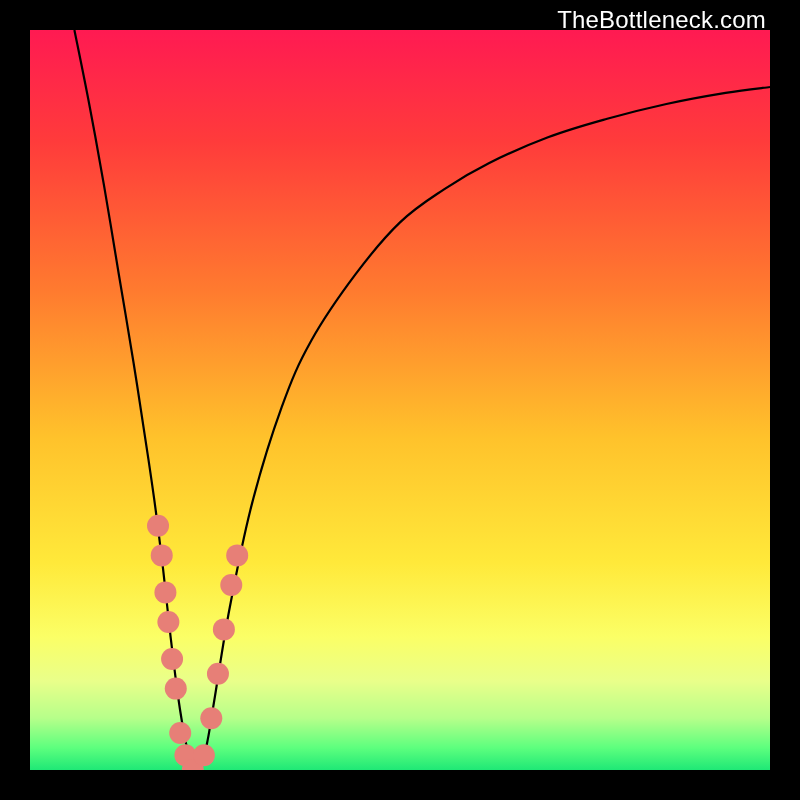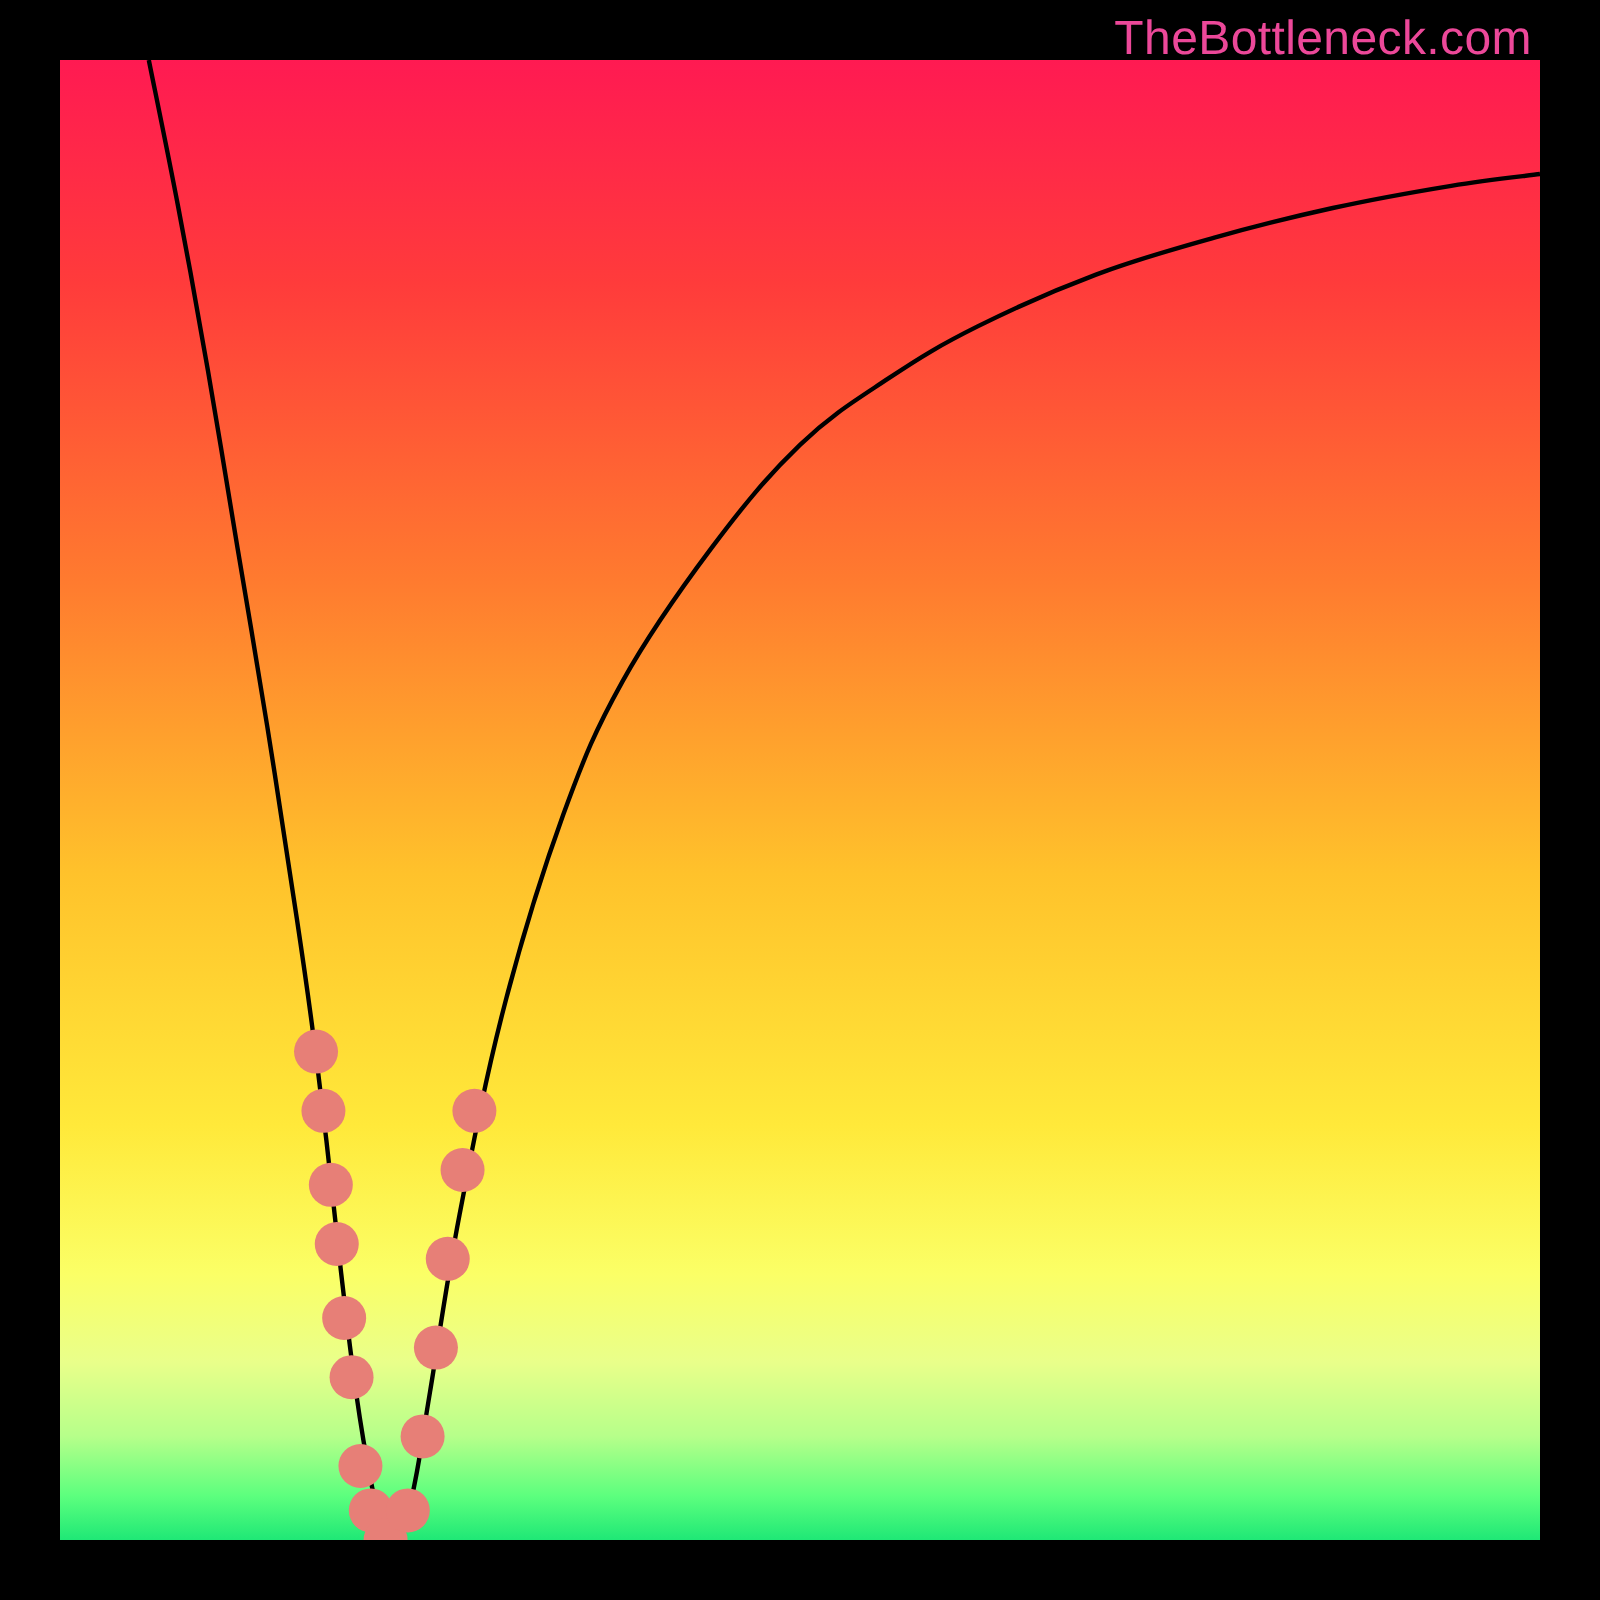--- a/index.html
+++ b/index.html
@@ -25,21 +25,21 @@
     top: 0;
     width: 740px;
     height: 740px;
   }
   .watermark {
     position: absolute;
     top: 6px;
     right: 34px;
     font-size: 24px;
     font-weight: 500;
-    color: #ec4899;
+    color: #ffffff;
     letter-spacing: 0.2px;
     text-align: right;
   }
   svg {
     display: block;
   }
 </style>
 </head>
 <body>
 

